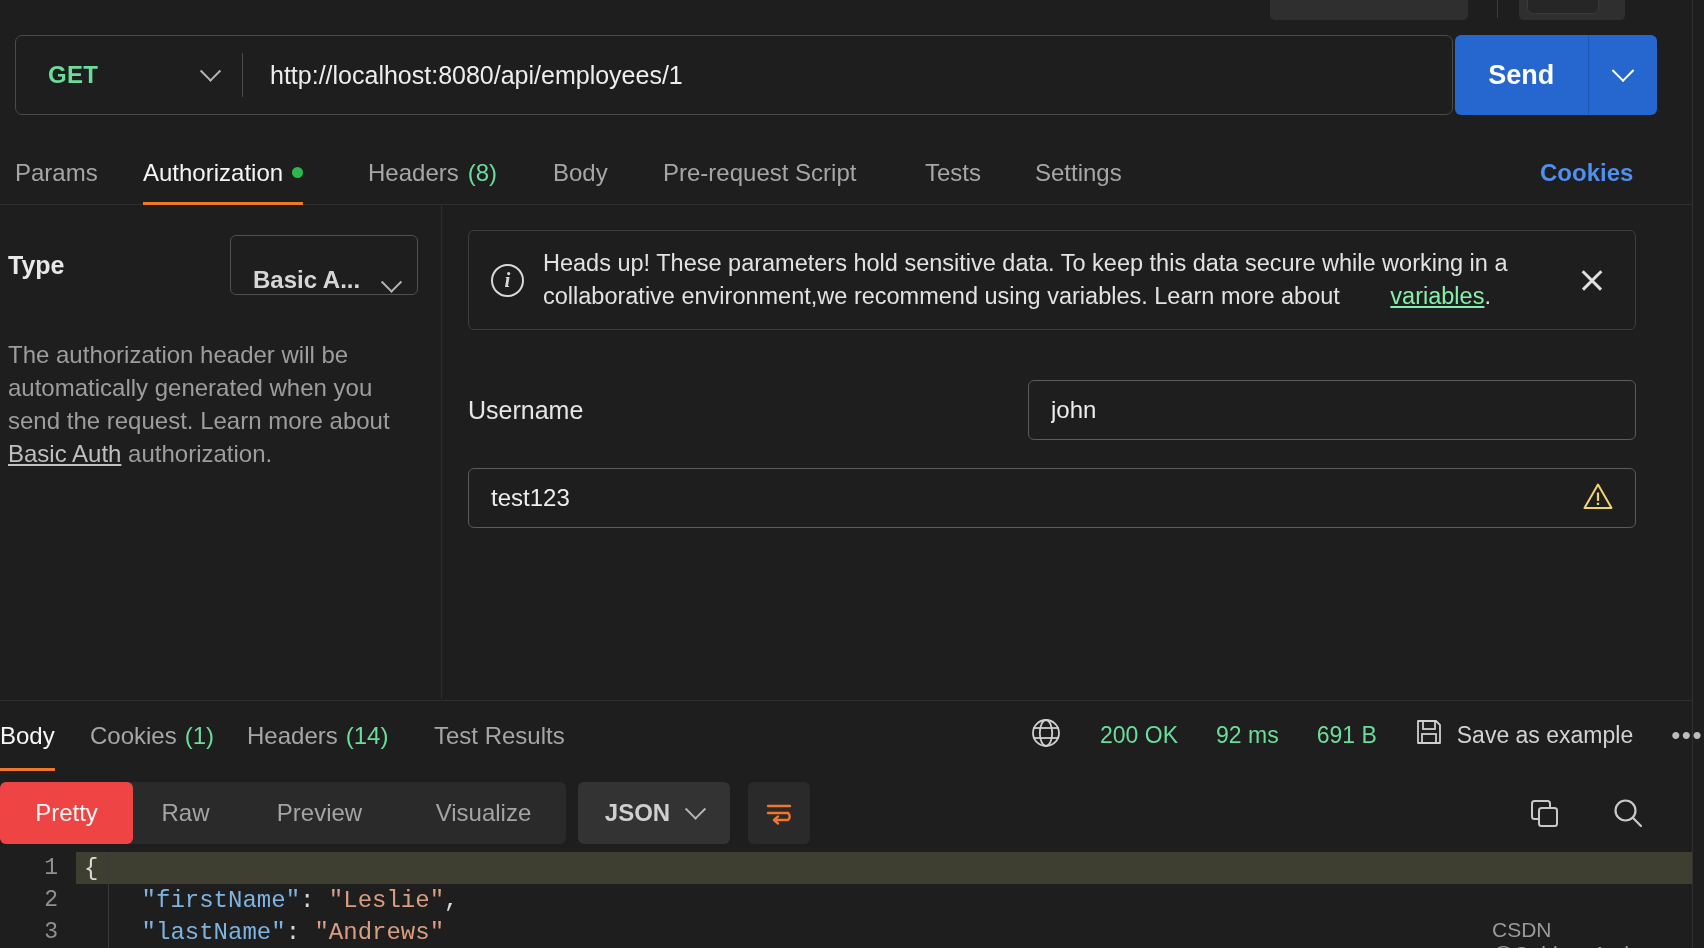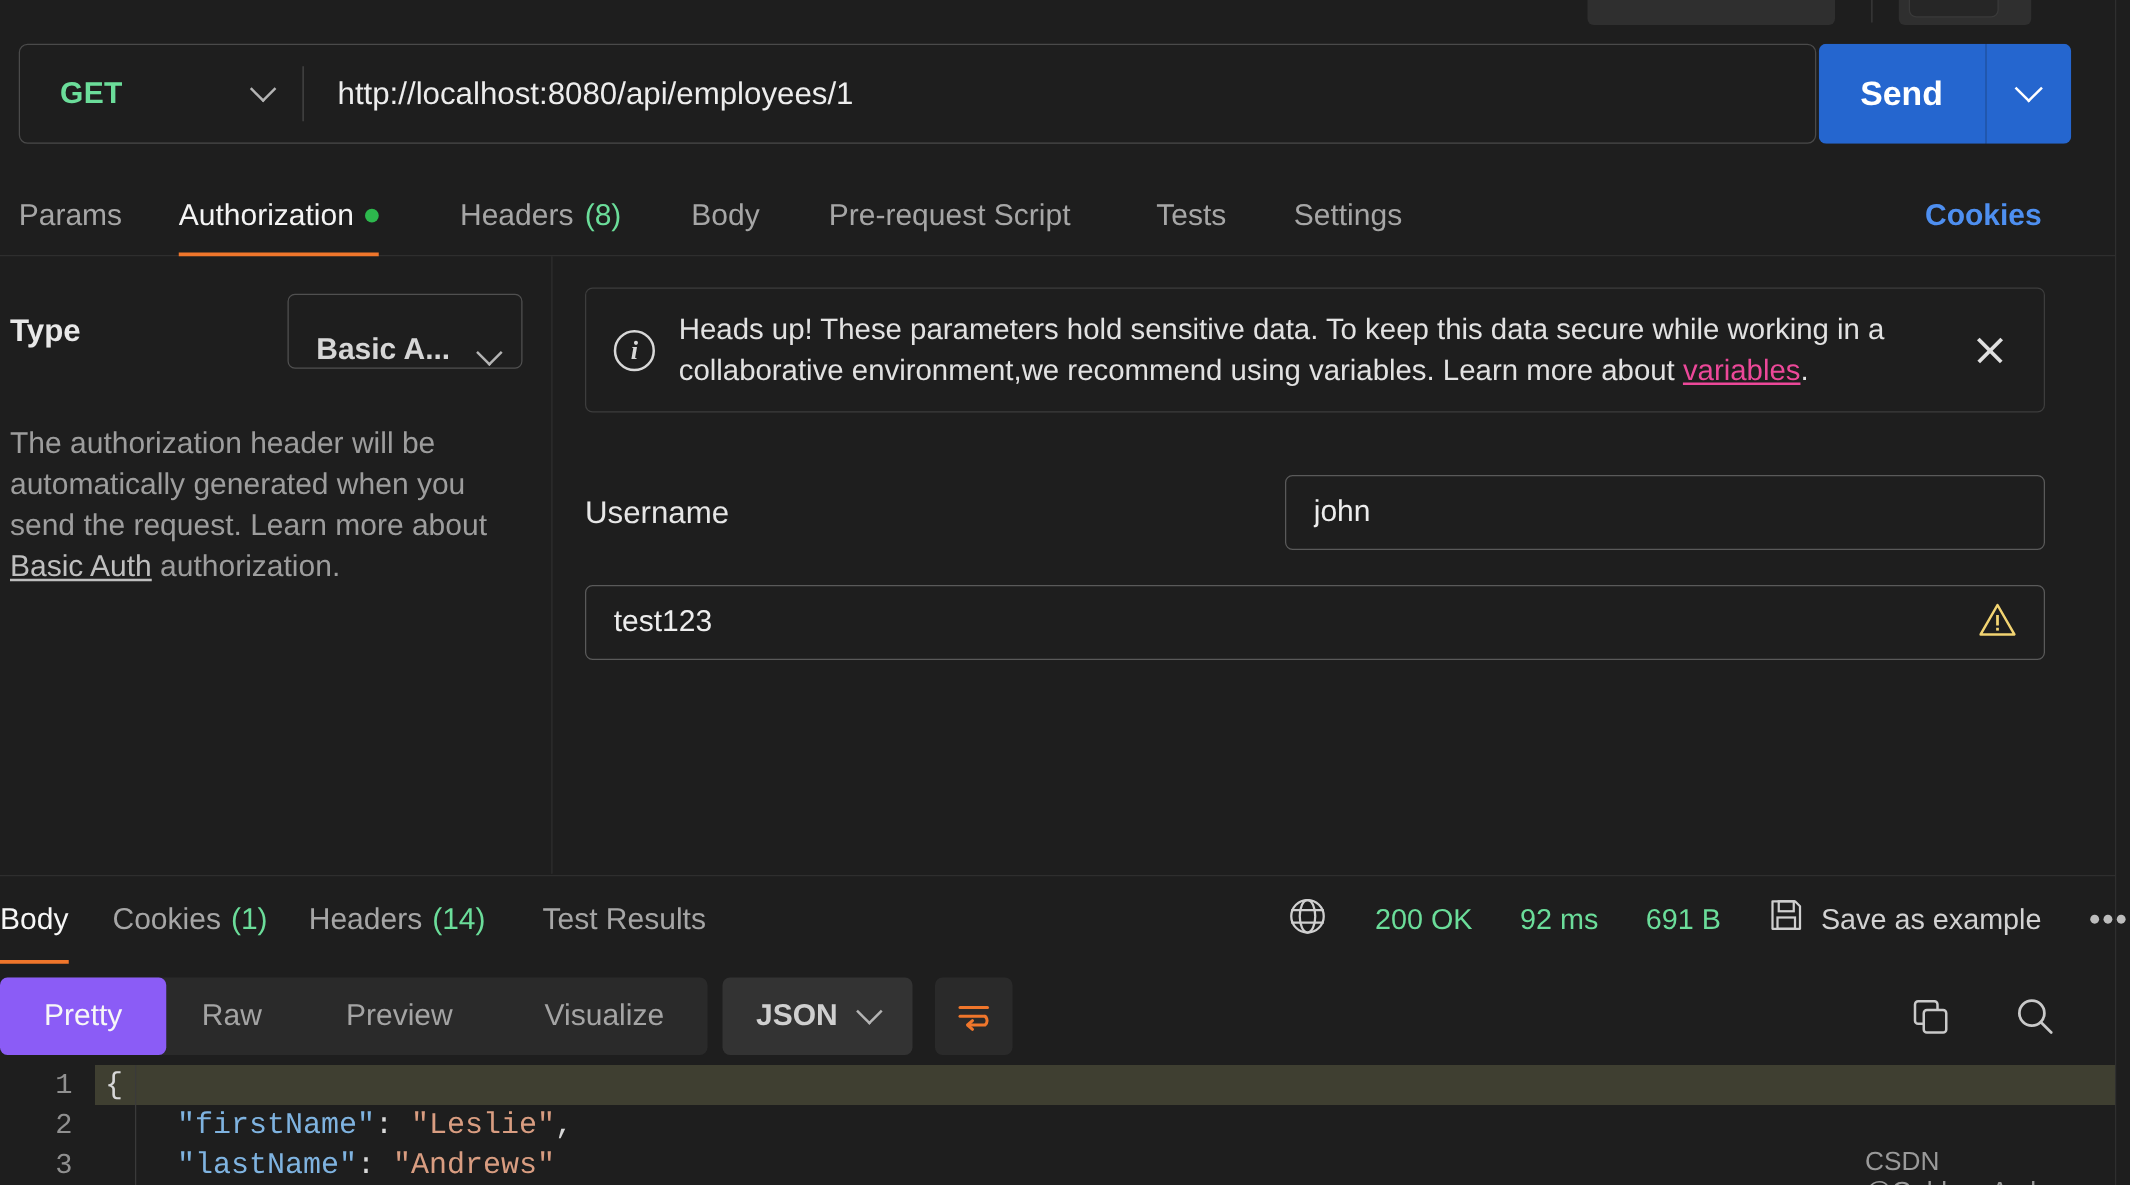--- a/index.html
+++ b/index.html
@@ -61,21 +61,21 @@
   .auth-desc a { color: #bfbfbf; text-decoration: underline; }
 
   
   .right-pane { position: absolute; top: 205px; left: 443px; width: 1249px; height: 494px; }
   .banner { position: absolute; top: 25px; left: 25px; width: 1168px; height: 100px;
             border: 1px solid #3d3d3d; border-radius: 6px; display: flex; align-items: center; padding: 0 22px 0 22px; }
   .info-icon { width: 33px; height: 33px; min-width: 33px; border: 2px solid #d8d8d8; border-radius: 50%;
                color: #d8d8d8; font-size: 21px; display: flex; align-items: center; justify-content: center;
                font-family: "Liberation Serif", serif; font-style: italic; font-weight: 700; margin-right: 19px; }
   .banner-text { flex: 1; font-size: 23.5px; line-height: 1.42; color: #e2e2e2; }
-  .banner-text a { color: #ec4899; text-decoration: underline; }
+  .banner-text a { color: #86efac; text-decoration: underline; margin-left: 44px; }
   .banner-close { width: 42px; min-width: 42px; display: flex; align-items: center; justify-content: center; cursor: pointer; }
   .x-ico { position: relative; width: 26px; height: 26px; }
   .x-ico:before, .x-ico:after { content: ""; position: absolute; top: 12px; left: 0; width: 26px; height: 2.5px; background: #e0e0e0; }
   .x-ico:before { transform: rotate(45deg); }
   .x-ico:after { transform: rotate(-45deg); }
 
   .field-row { position: absolute; left: 25px; width: 1168px; height: 60px; display: flex; align-items: center; }
   .field-label { width: 560px; font-size: 25px; color: #e6e6e6; }
   .field-box { position: relative; flex: 1; height: 60px; border: 1px solid #5a5a5a; border-radius: 6px;
                display: flex; align-items: center; padding: 12px 22px; }
@@ -92,21 +92,21 @@
 
   .res-meta { position: absolute; top: 700px; left: 1030px; height: 70px; display: flex; align-items: center; gap: 38px; }
   .meta-green { font-size: 23px; color: #6bdd9a; }
   .meta-save { font-size: 23px; color: #d2d2d2; display: flex; align-items: center; gap: 14px; cursor: pointer; }
   .dots { letter-spacing: 1.5px; font-size: 26px; color: #bdbdbd; cursor: pointer; }
 
   
   .body-toolbar { position: absolute; top: 782px; left: 0; width: 1692px; height: 62px; }
   .seg { position: absolute; top: 0; left: 0; height: 62px; background: #2a2a2a; border-radius: 6px; display: flex; }
   .seg-item { display: flex; align-items: center; justify-content: center; font-size: 24px; color: #a4a4a4; cursor: pointer; padding: 0 26px; }
-  .seg-item.active { color: #f7f7f7; background: #8b5cf6; border-radius: 6px; }
+  .seg-item.active { color: #f7f7f7; background: #ef4444; border-radius: 6px; }
   .fmt-select { position: absolute; top: 0; left: 578px; width: 152px; height: 62px; background: #333333; border-radius: 6px;
                 display: flex; align-items: center; justify-content: center; gap: 18px; cursor: pointer; }
   .fmt-text { font-size: 24px; font-weight: 700; color: #cfcfcf; }
   .wrap-btn { position: absolute; top: 0; left: 748px; width: 62px; height: 62px; background: #2a2a2a; border-radius: 6px;
               display: flex; align-items: center; justify-content: center; cursor: pointer; }
   .copy-btn { position: absolute; top: 0; left: 1516px; width: 56px; height: 62px; display: flex; align-items: center; justify-content: center; cursor: pointer; }
   .search-btn { position: absolute; top: 0; left: 1600px; width: 56px; height: 62px; display: flex; align-items: center; justify-content: center; cursor: pointer; }
 
   
   .code-area { position: absolute; top: 852px; left: 0; width: 1692px; height: 96px; overflow: hidden;

